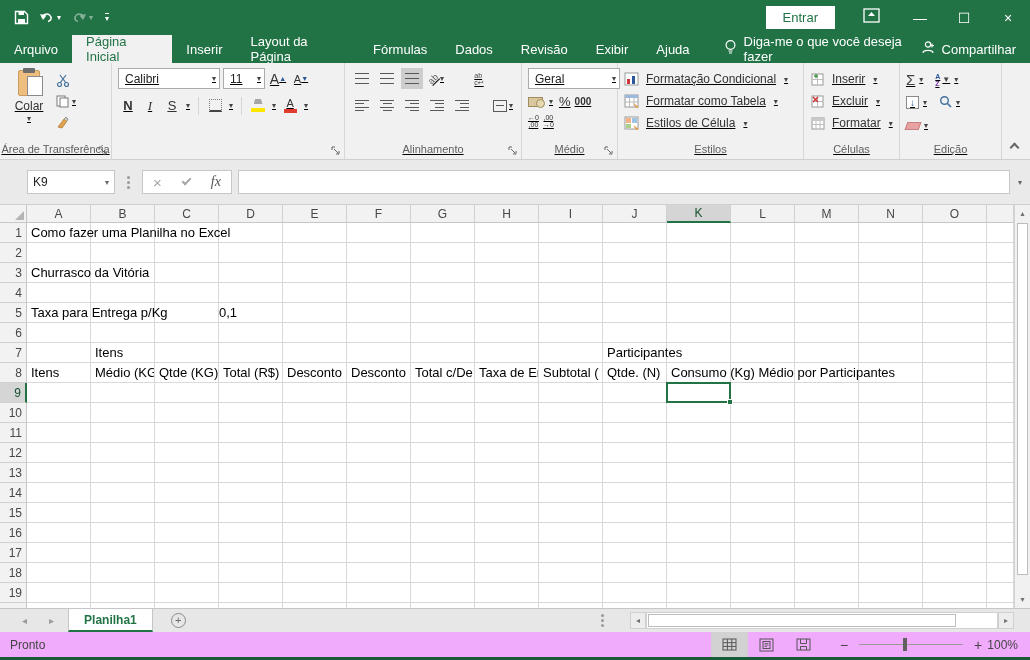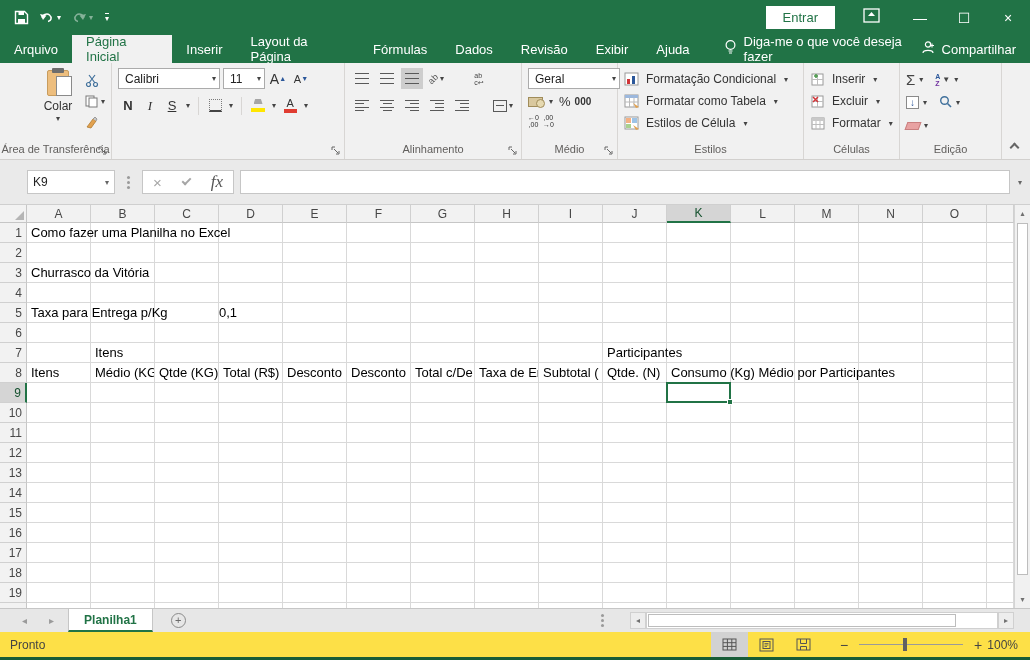--- a/index.html
+++ b/index.html
@@ -22,31 +22,31 @@
 
   
   .tabs { height:28px; background:#217346; display:flex; align-items:stretch; color:#fff; font-size:13px; flex:0 0 auto; }
   .tab { padding:0 14px; display:flex; align-items:center; }
   .tab.active { background:#f1f1f1; color:#217346; }
   .tellme { display:flex; align-items:center; gap:7px; margin-left:20px; }
   .share { margin-left:auto; display:flex; align-items:center; gap:6px; padding-right:14px; }
 
   
   .ribbon { height:97px; background:#f1f1f1; border-bottom:1px solid #d2d0ce; display:flex; flex:0 0 auto; }
-  .rgroup { position:relative; border-right:1px solid #d8d6d4; display:flex; flex-direction:column; flex:0 0 auto; }
+  .rgroup { position:relative; border-right:1px solid #d8d6d4; display:flex; flex-direction:column; flex:0 0 auto;text-decoration:underline; }
   .rbody { flex:1; padding:5px 6px 0 6px; }
   .rlabel { height:17px; font-size:11px; color:#605e5c; text-align:center; line-height:14px; }
   .launcher { position:absolute; right:3px; bottom:3px; width:10px; height:10px; }
   .launcher svg { display:block; }
   .rib-collapse { flex:1; position:relative; }
   .chev-up { position:absolute; right:12px; bottom:8px; width:7px; height:7px; border-top:2px solid #666; border-left:2px solid #666; transform:rotate(45deg); }
 
   
   .g-clip { width:112px; }
-  .g-clip .rbody { display:flex; gap:4px;justify-content:flex-end; }
+  .g-clip .rbody { display:flex; gap:4px; }
   .paste-big { width:46px; display:flex; flex-direction:column; align-items:center; font-size:12px; color:#333; padding-top:2px; }
   .clipboard-ic { width:22px; height:26px; background:#edbe7e; border:1px solid #c89c5d; border-radius:2px; position:relative; margin-bottom:3px; }
   .clipboard-ic:before { content:""; position:absolute; left:4px; top:-3px; width:12px; height:5px; background:#6d6d6d; border-radius:1px; }
   .clipboard-ic:after { content:""; position:absolute; right:-4px; top:5px; width:14px; height:18px; background:#fff; border:1px solid #8a8a8a; }
   .paste-big .dd { font-size:8px; color:#444; margin-top:1px; }
   .mini-col { display:flex; flex-direction:column; gap:3px; padding-top:3px; }
   .mini-btn { display:flex; align-items:center; gap:3px; height:18px; font-size:8px; color:#444; }
 
   
   .g-font { width:233px; }
@@ -112,21 +112,21 @@
   .eraser { width:14px; height:8px; background:#e8a2a2; border:1px solid #c97f7f; transform:skewX(-20deg); }
 
   
   .formula-row { height:45px; background:#eaeaea; border-bottom:1px solid #cfcfcf; display:flex; align-items:center; padding:0 0 0 27px; flex:0 0 auto; position:relative; }
   .name-box { width:88px; height:24px; background:#fff; border:1px solid #c6c6c6; display:flex; align-items:center; font-size:12px; color:#222; padding:0 5px; }
   .name-box .dd { margin-left:auto; font-size:8px; color:#666; }
   .vdots { width:3px; height:3px; border-radius:50%; background:#9a9a9a; box-shadow:0 -5px 0 #9a9a9a, 0 5px 0 #9a9a9a; margin:0 12px; }
   .fx-box { height:24px; background:#fff; border:1px solid #c6c6c6; display:flex; align-items:center; padding:0 10px; gap:20px; }
   .cancel-x { color:#a6a6a6; font-size:15px; }
   .check { width:9px; height:5px; border-left:2px solid #a6a6a6; border-bottom:2px solid #a6a6a6; transform:rotate(-45deg); margin-top:-3px; }
-  .fx-lbl { font-style:italic; font-family:"Liberation Serif", serif; font-size:17px; color:#555; }
+  .fx-lbl { font-style:italic; font-family:"Liberation Serif", serif; font-size:14px; color:#555; }
   .formula-input { flex:1; height:24px; background:#fff; border:1px solid #c6c6c6; margin-left:6px; font-size:12px; padding:0 5px; display:flex; align-items:center; }
   .formula-expand { width:20px; text-align:center; font-size:8px; color:#666; }
 
   
   .grid-area { height:403px; position:relative; background:#fff; overflow:hidden; flex:0 0 auto; }
   .sheet-grid { position:absolute; left:0; top:0; }
   .grid-row { display:flex; height:20px; }
   .grid-row.header-row { height:18px; }
   .corner-cell { width:27px; background:#f2f2f2; border-right:1px solid #c6c6c6; border-bottom:1px solid #c6c6c6; position:relative; flex:0 0 auto; }
   .corner-tri { position:absolute; right:2px; bottom:2px; width:0; height:0; border-left:9px solid transparent; border-bottom:9px solid #b5b5b5; }
@@ -152,21 +152,21 @@
   .sheet-tab { background:#fff; border-right:1px solid #c6c6c6; border-left:1px solid #c6c6c6; border-bottom:2px solid #217346; color:#217346; font-weight:bold; display:flex; align-items:center; padding:0 15px; }
   .add-sheet { display:flex; align-items:center; margin-left:18px; }
   .add-sheet .circ { width:15px; height:15px; border:1px solid #8a8a8a; border-radius:50%; color:#6a6a6a; font-size:11px; line-height:13px; text-align:center; }
   .sb-dots { display:flex; align-items:center; margin-left:auto; margin-right:14px; }
   .hscroll { width:384px; margin-right:16px; display:flex; align-items:center; }
   .hs-arrow { width:16px; height:17px; background:#ededed; border:1px solid #d0d0d0; display:flex; align-items:center; justify-content:center; font-size:8px; color:#707070; }
   .hs-track { flex:1; height:17px; background:#fff; border:1px solid #d0d0d0; position:relative; }
   .hs-thumb { position:absolute; left:1px; top:1px; bottom:1px; width:88%; background:#fff; border:1px solid #bdbdbd; }
 
   
-  .statusbar { height:25px; background:#fde047; display:flex; align-items:center; font-size:12px; color:#444; flex:0 0 auto; }
+  .statusbar { height:25px; background:#f0abfc; display:flex; align-items:center; font-size:12px; color:#444; flex:0 0 auto; }
   .status-left { padding-left:10px; }
   .status-right { margin-left:auto; display:flex; align-items:center; gap:0; }
   .view-btn { width:37px; height:25px; display:flex; align-items:center; justify-content:center; }
   .view-btn.active { background:#d2d2d2; }
   .zoom-ctl { display:flex; align-items:center; gap:9px; margin-left:16px; }
   .zoom-sign { font-size:14px; color:#444; width:12px; text-align:center; }
   .zoom-track { width:104px; height:1px; background:#9a9a9a; position:relative; }
   .zoom-handle { position:absolute; left:44px; top:-6px; width:4px; height:13px; background:#616161; }
   .zoom-pct { width:46px; text-align:right; padding-right:12px; }
 </style>

